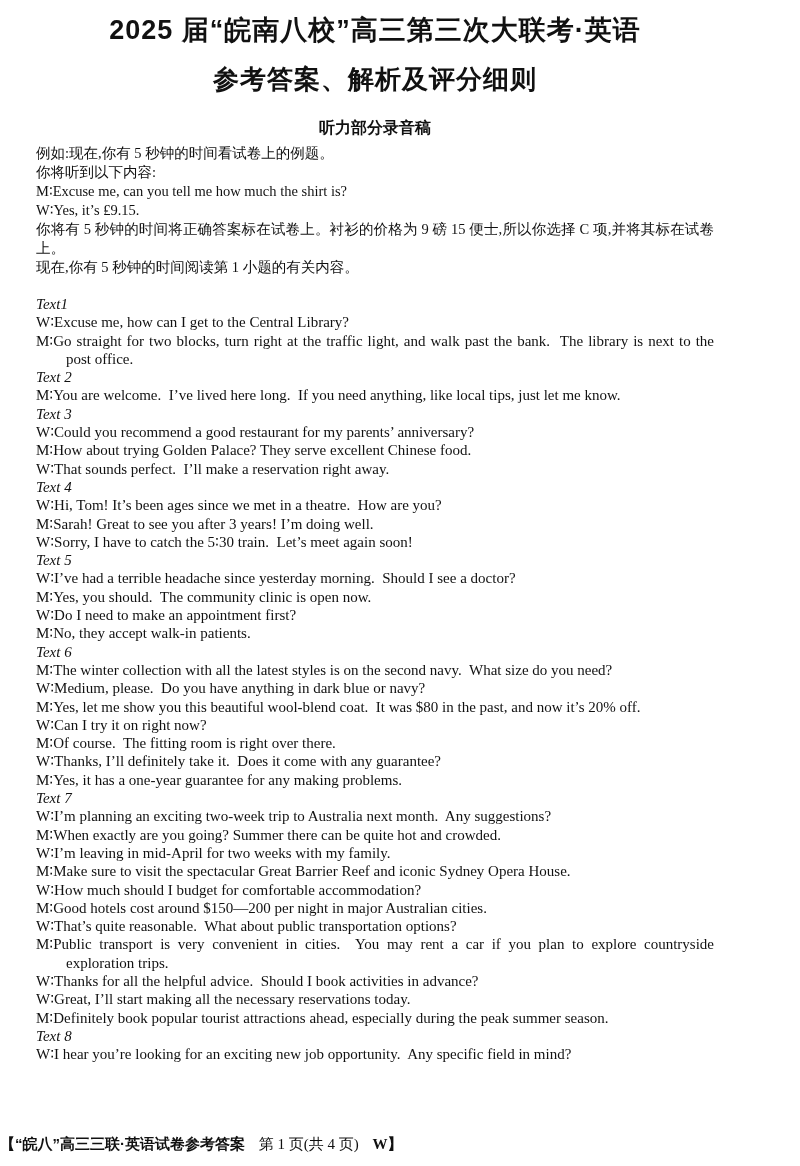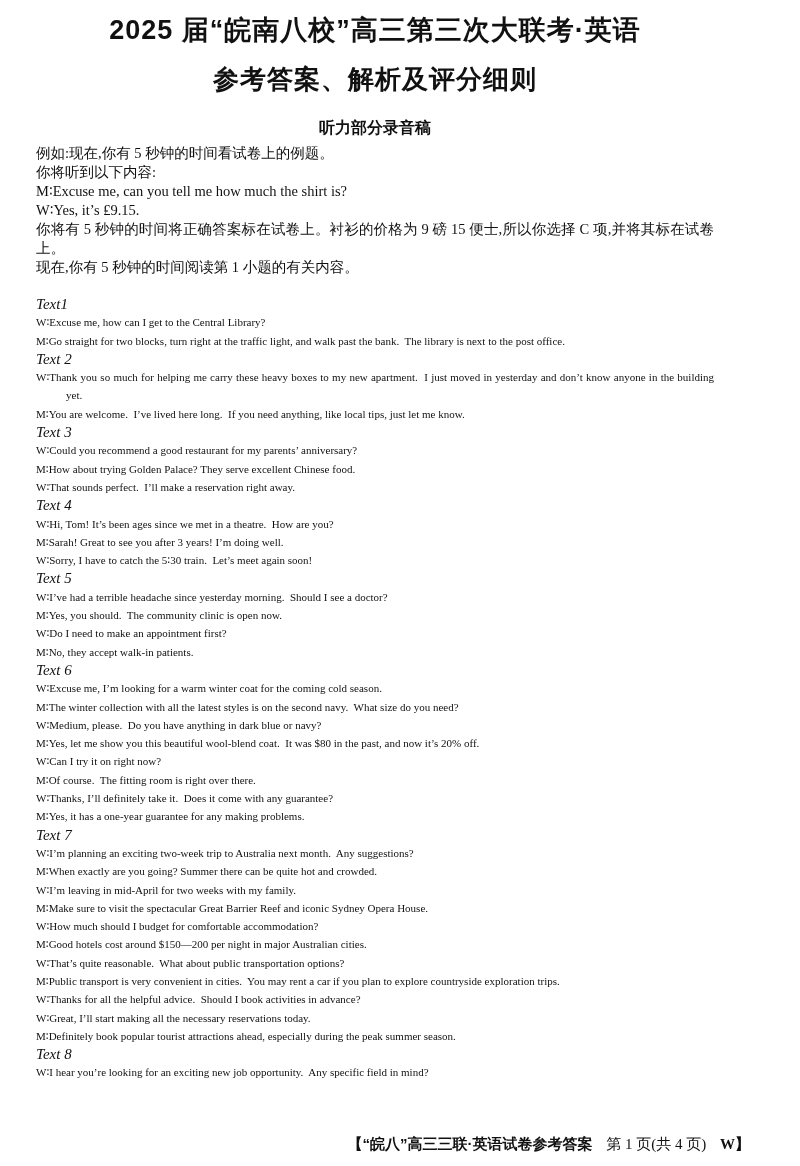--- a/index.html
+++ b/index.html
@@ -58,33 +58,33 @@
     margin-top: 18px;
   }
   .text-label {
     margin: 0;
     font-style: italic;
     font-size: 15px;
     line-height: 18.3px;
   }
   .line {
     margin: 0;
-    font-size: 11px;
+    font-size: 15px;
     line-height: 18.3px;
     text-align: justify;
     padding-left: 30px;
     text-indent: -30px;
     white-space: pre-wrap;
   }
   .footer {
     position: absolute;
     left: 0;
     bottom: 12px;
     width: 100%;
-    text-align: right;
+    text-align: left;
     font-size: 15px;
     line-height: 20px;
   }
   .footer .f-bold-sans {
     font-family: "Liberation Sans", sans-serif;
     font-weight: 700;
   }
   .footer .f-page {
     font-family: "Liberation Serif", serif;
     font-weight: 400;
@@ -113,37 +113,35 @@
       <p class=""><span>W∶</span><span>Yes, it’s ₤9.15.</span></p>
       <p class=""><span></span><span>你将有 5 秒钟的时间将正确答案标在试卷上。衬衫的价格为 9 磅 15 便士,所以你选择 C 项,并将其标在试卷上。</span></p>
       <p class=""><span></span><span>现在,你有 5 秒钟的时间阅读第 1 小题的有关内容。</span></p>
     </div>
 
   <div class="texts" id="texts-container">
       <p class="text-label">Text1</p>
       <p class="line"><span>W∶</span><span>Excuse me, how can I get to the Central Library?</span></p>
       <p class="line"><span>M∶</span><span>Go straight for two blocks, turn right at the traffic light, and walk past the bank.  The library is next to the post office.</span></p>
       <p class="text-label">Text 2</p>
-      <p class="line"><span>W∶</span><span>Thank you so much for helping me carry these heavy boxes to my new apartment.  I just moved in yesterday and don’t know anyone in the building yet.</span></p>
       <p class="line"><span>M∶</span><span>You are welcome.  I’ve lived here long.  If you need anything, like local tips, just let me know.</span></p>
       <p class="text-label">Text 3</p>
       <p class="line"><span>W∶</span><span>Could you recommend a good restaurant for my parents’ anniversary?</span></p>
       <p class="line"><span>M∶</span><span>How about trying Golden Palace? They serve excellent Chinese food.</span></p>
       <p class="line"><span>W∶</span><span>That sounds perfect.  I’ll make a reservation right away.</span></p>
       <p class="text-label">Text 4</p>
       <p class="line"><span>W∶</span><span>Hi, Tom! It’s been ages since we met in a theatre.  How are you?</span></p>
       <p class="line"><span>M∶</span><span>Sarah! Great to see you after 3 years! I’m doing well.</span></p>
       <p class="line"><span>W∶</span><span>Sorry, I have to catch the 5∶30 train.  Let’s meet again soon!</span></p>
       <p class="text-label">Text 5</p>
       <p class="line"><span>W∶</span><span>I’ve had a terrible headache since yesterday morning.  Should I see a doctor?</span></p>
       <p class="line"><span>M∶</span><span>Yes, you should.  The community clinic is open now.</span></p>
       <p class="line"><span>W∶</span><span>Do I need to make an appointment first?</span></p>
       <p class="line"><span>M∶</span><span>No, they accept walk-in patients.</span></p>
       <p class="text-label">Text 6</p>
-      <p class="line"><span>W∶</span><span>Excuse me, I’m looking for a warm winter coat for the coming cold season.</span></p>
       <p class="line"><span>M∶</span><span>The winter collection with all the latest styles is on the second navy.  What size do you need?</span></p>
       <p class="line"><span>W∶</span><span>Medium, please.  Do you have anything in dark blue or navy?</span></p>
       <p class="line"><span>M∶</span><span>Yes, let me show you this beautiful wool-blend coat.  It was $80 in the past, and now it’s 20% off.</span></p>
       <p class="line"><span>W∶</span><span>Can I try it on right now?</span></p>
       <p class="line"><span>M∶</span><span>Of course.  The fitting room is right over there.</span></p>
       <p class="line"><span>W∶</span><span>Thanks, I’ll definitely take it.  Does it come with any guarantee?</span></p>
       <p class="line"><span>M∶</span><span>Yes, it has a one-year guarantee for any making problems.</span></p>
       <p class="text-label">Text 7</p>
       <p class="line"><span>W∶</span><span>I’m planning an exciting two-week trip to Australia next month.  Any suggestions?</span></p>
       <p class="line"><span>M∶</span><span>When exactly are you going? Summer there can be quite hot and crowded.</span></p>

